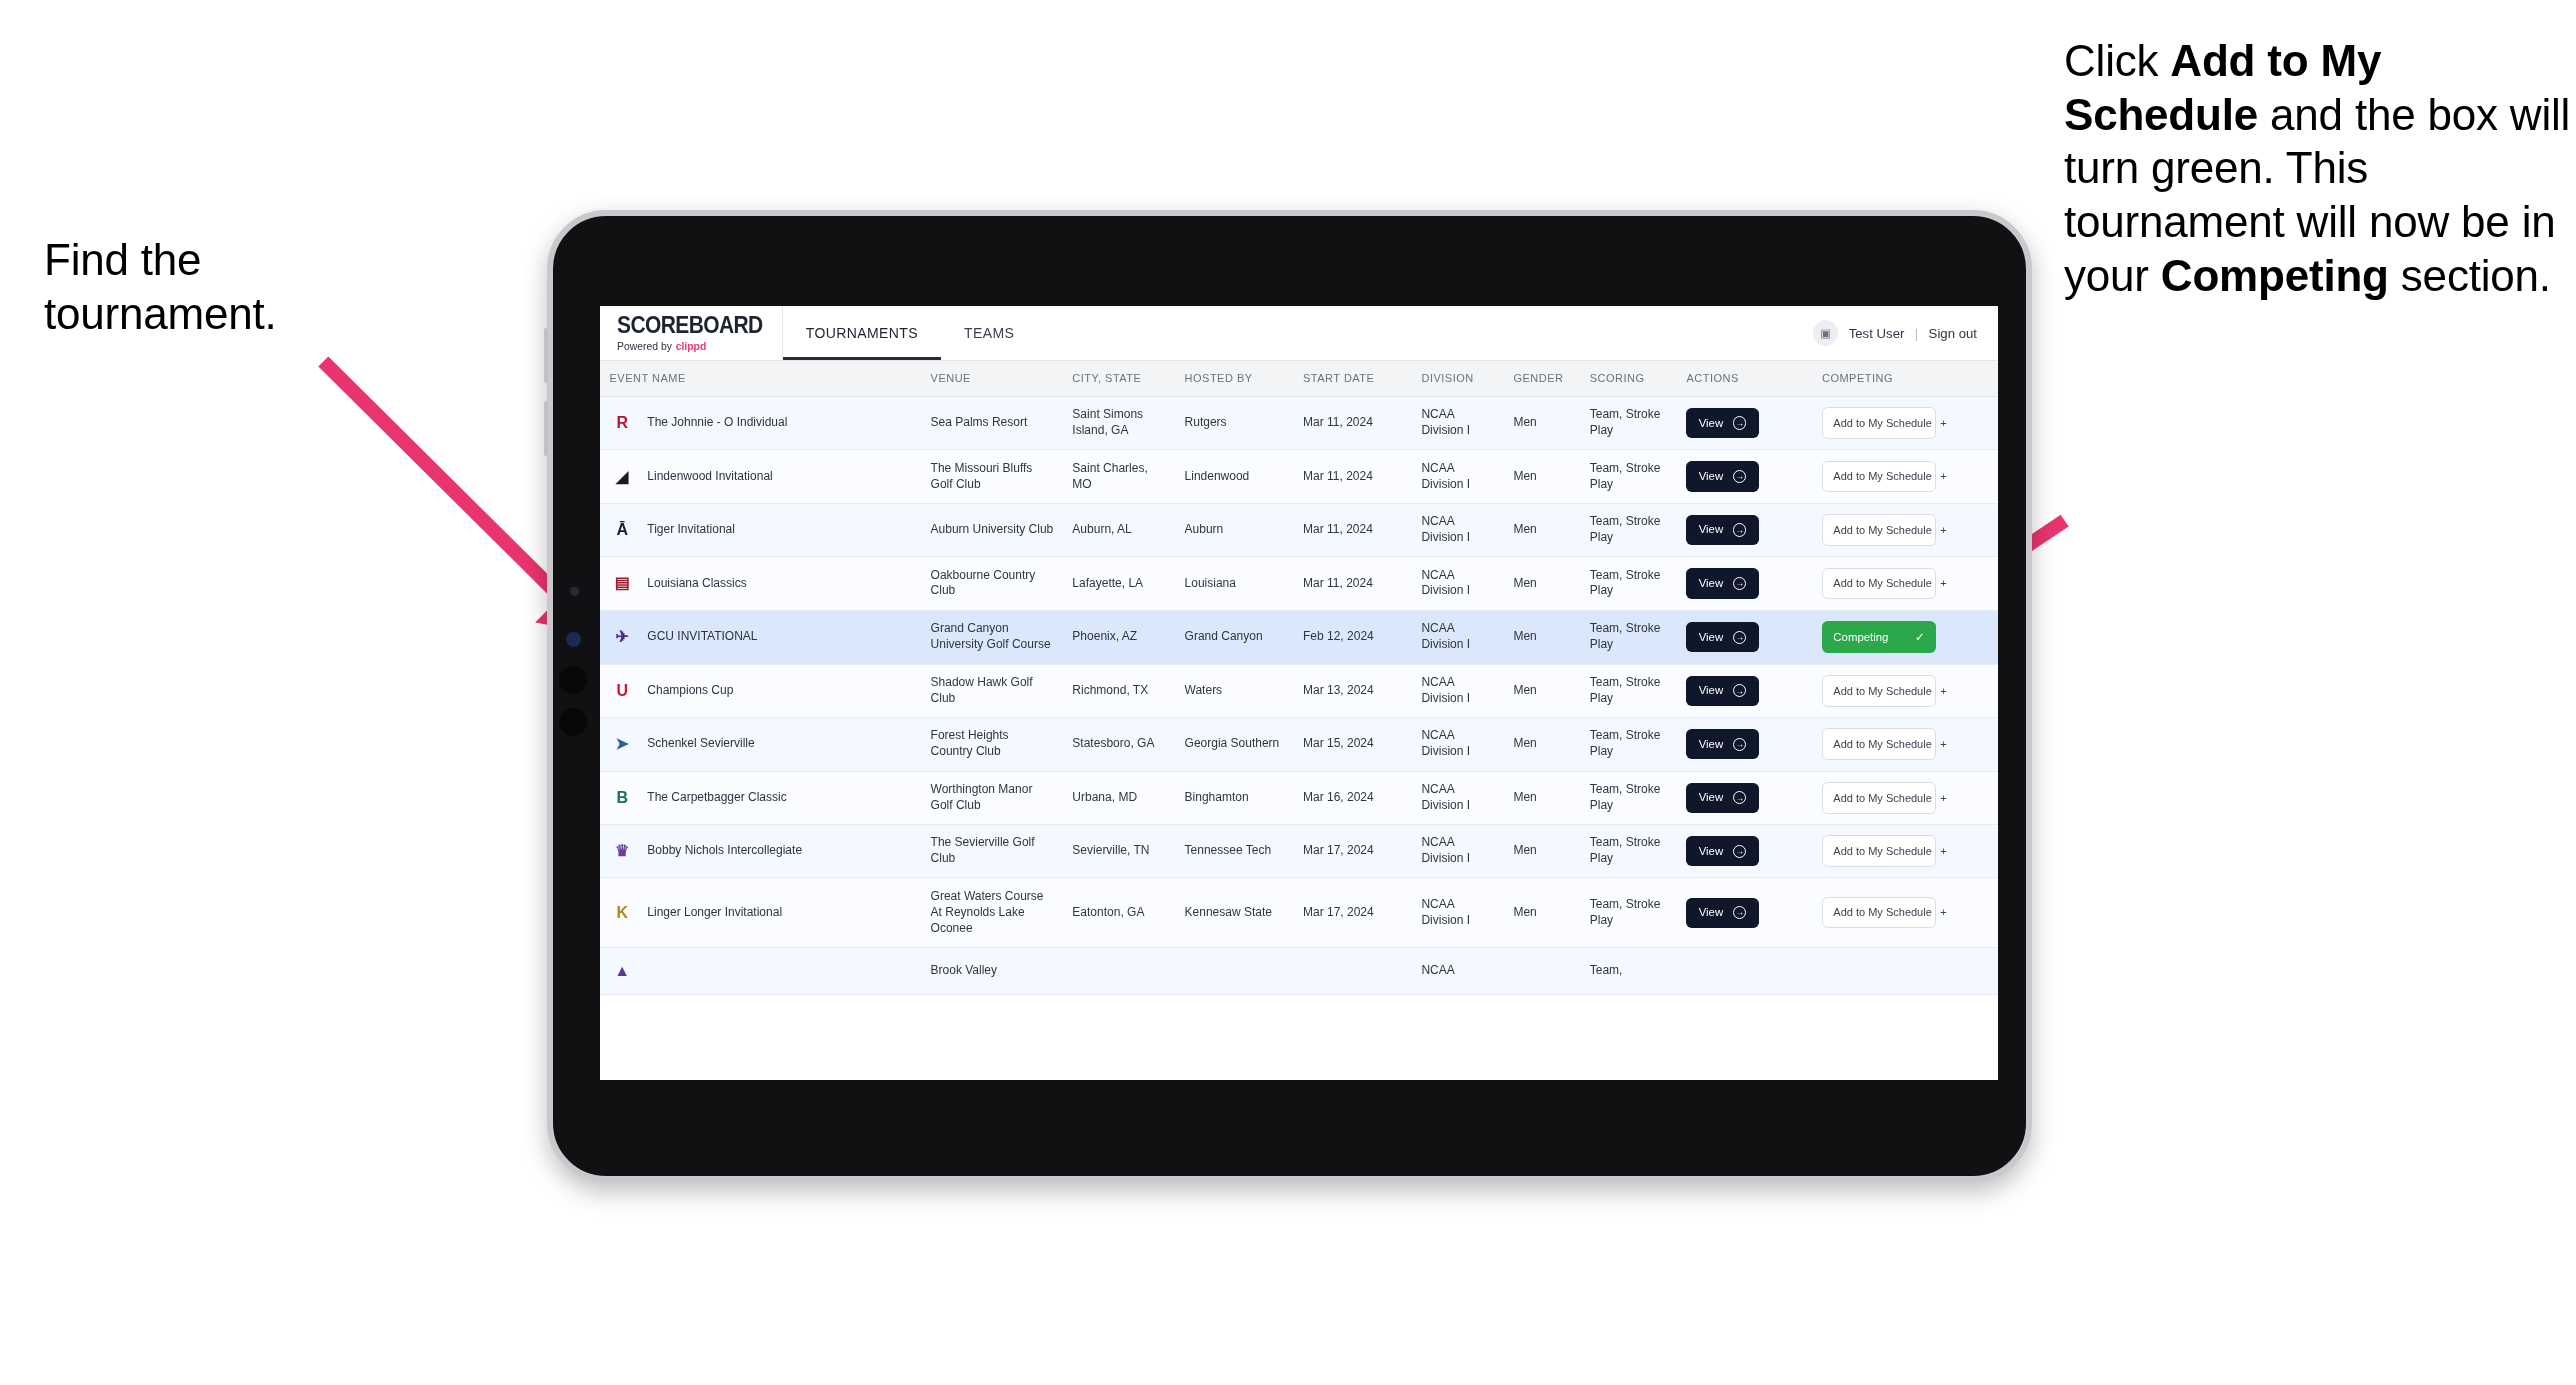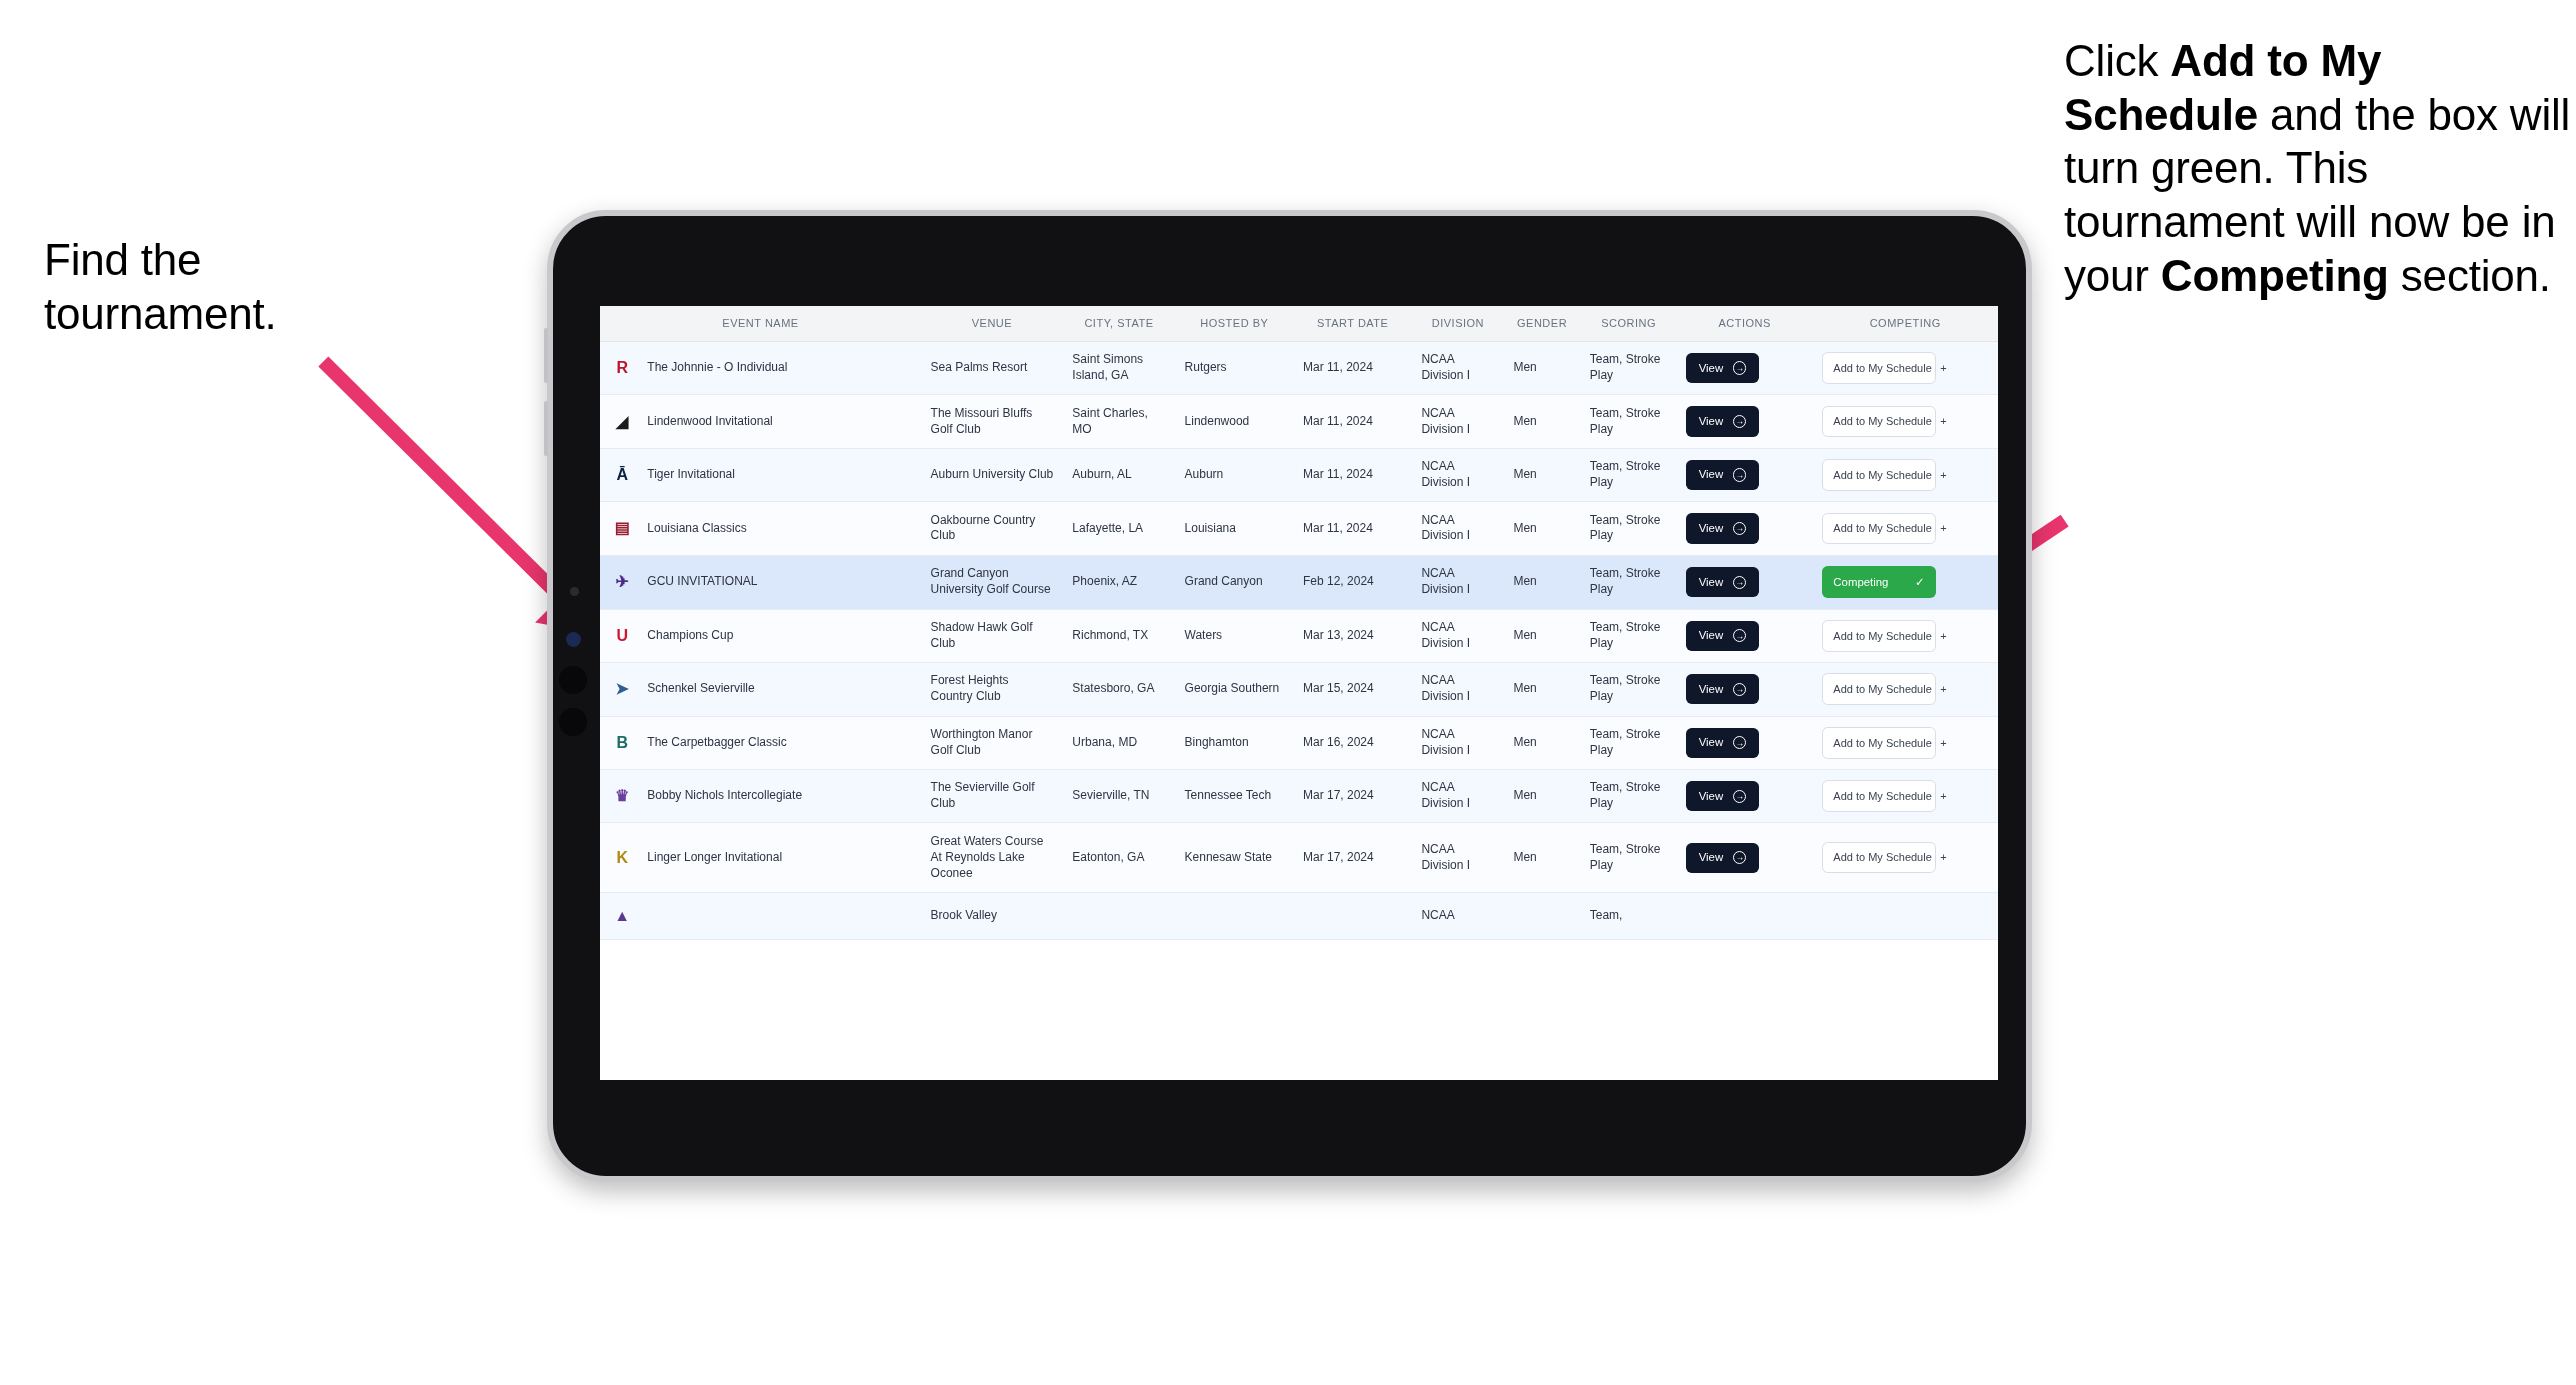--- a/index.html
+++ b/index.html
@@ -100,21 +100,21 @@
   }
   #header-right .sep { color: #b9bdc6; }
   #header-right .lnk { cursor: pointer; }
 
   
   #table-wrap { height: 719px; overflow: hidden; background:#fff; }
   table { width: 100%; border-collapse: collapse; table-layout: fixed; }
   thead th {
     background: #f3f4f6;
     font-size: 11px; font-weight: 400; color: #6a7180;
-    letter-spacing: 0.5px; text-align: center;
+    letter-spacing: 0.5px; text-align: left;
     padding: 11.4px 9.5px; border-bottom: 0.9px solid #e2e4e8;
     white-space: nowrap;
   }
   tbody td {
     font-size: 12px; color: #2e3543;
     padding: 10.4px 9.5px; border-bottom: 0.9px solid #e7ebf3;
     vertical-align: middle; line-height: 1.32;
   }
   tbody tr { background: #f4f8ff; }
   tbody tr.alt { background: #fbfcff; }
@@ -193,20 +193,41 @@
   <div id="tablet">
     <div class="tab-btn" id="vol-up"></div>
     <div class="tab-btn" id="vol-down"></div>
     <div class="tab-btn" id="cam-dot"></div>
     <div class="tab-btn" id="cam-dot2"></div>
     <div class="tab-btn" id="spk1"></div>
     <div class="tab-btn" id="spk2"></div>
 
     <div id="screen">
 
+      <div id="app-header">
+        <div id="brand">
+          <div id="brand-title">SCOREBOARD</div>
+          <div id="brand-sub">
+            <span>Powered by</span>
+            <span class="brandmark">clippd</span>
+          </div>
+        </div>
+        <div class="navtab active">
+          <span>TOURNAMENTS</span>
+        </div>
+        <div class="navtab">
+          <span>TEAMS</span>
+        </div>
+        <div id="header-right">
+          <div id="avatar">▣</div>
+          <span class="lnk">Test User</span>
+          <span class="sep">|</span>
+          <span class="lnk">Sign out</span>
+        </div>
+      </div>
 
       <div id="table-wrap">
         <table>
           <thead>
             <tr>
               <th class="c-event">EVENT NAME</th>
               <th class="c-venue">VENUE</th>
               <th class="c-city">CITY, STATE</th>
               <th class="c-host">HOSTED BY</th>
               <th class="c-date">START DATE</th>

